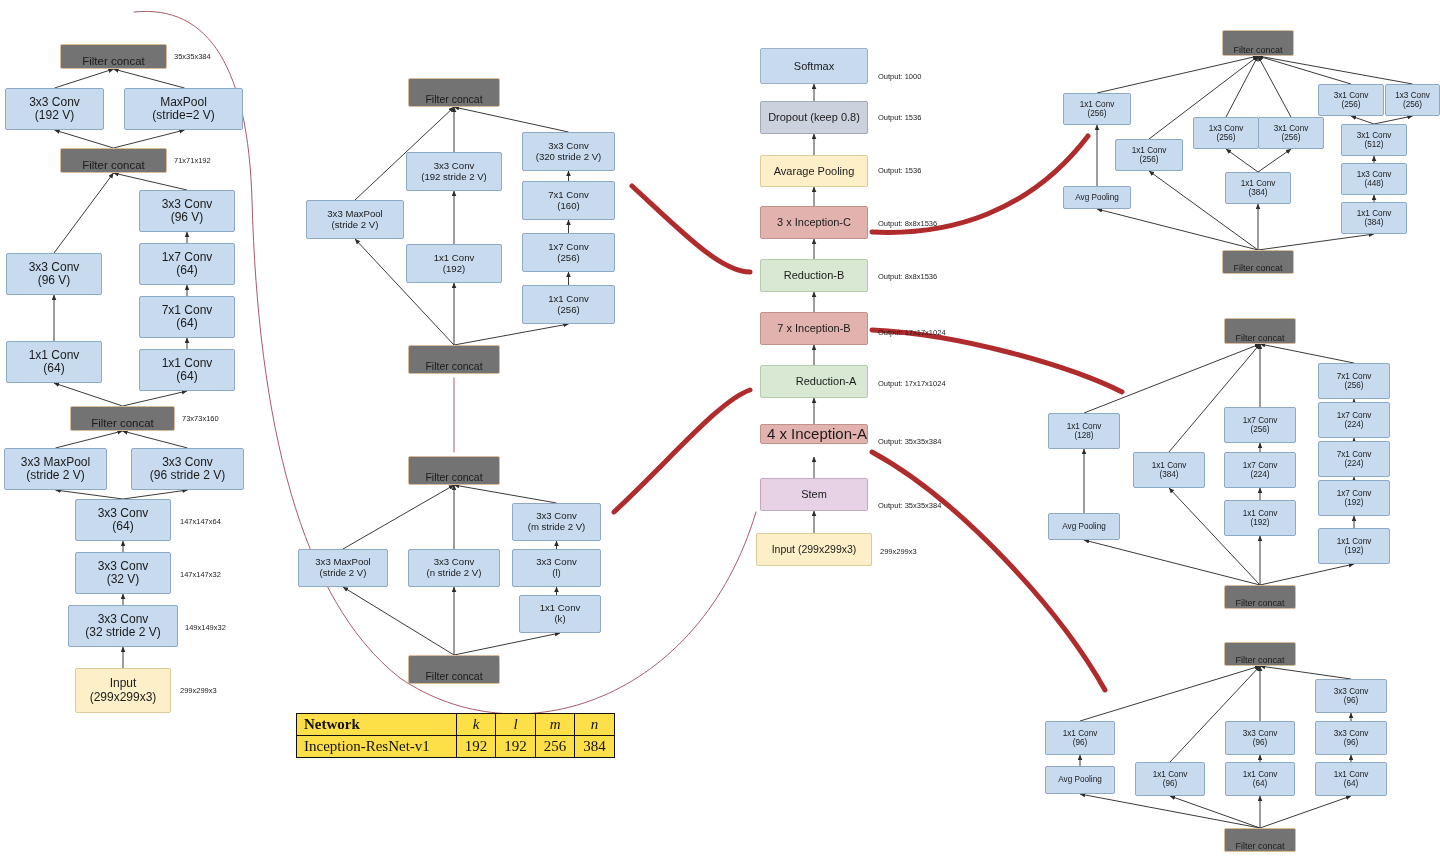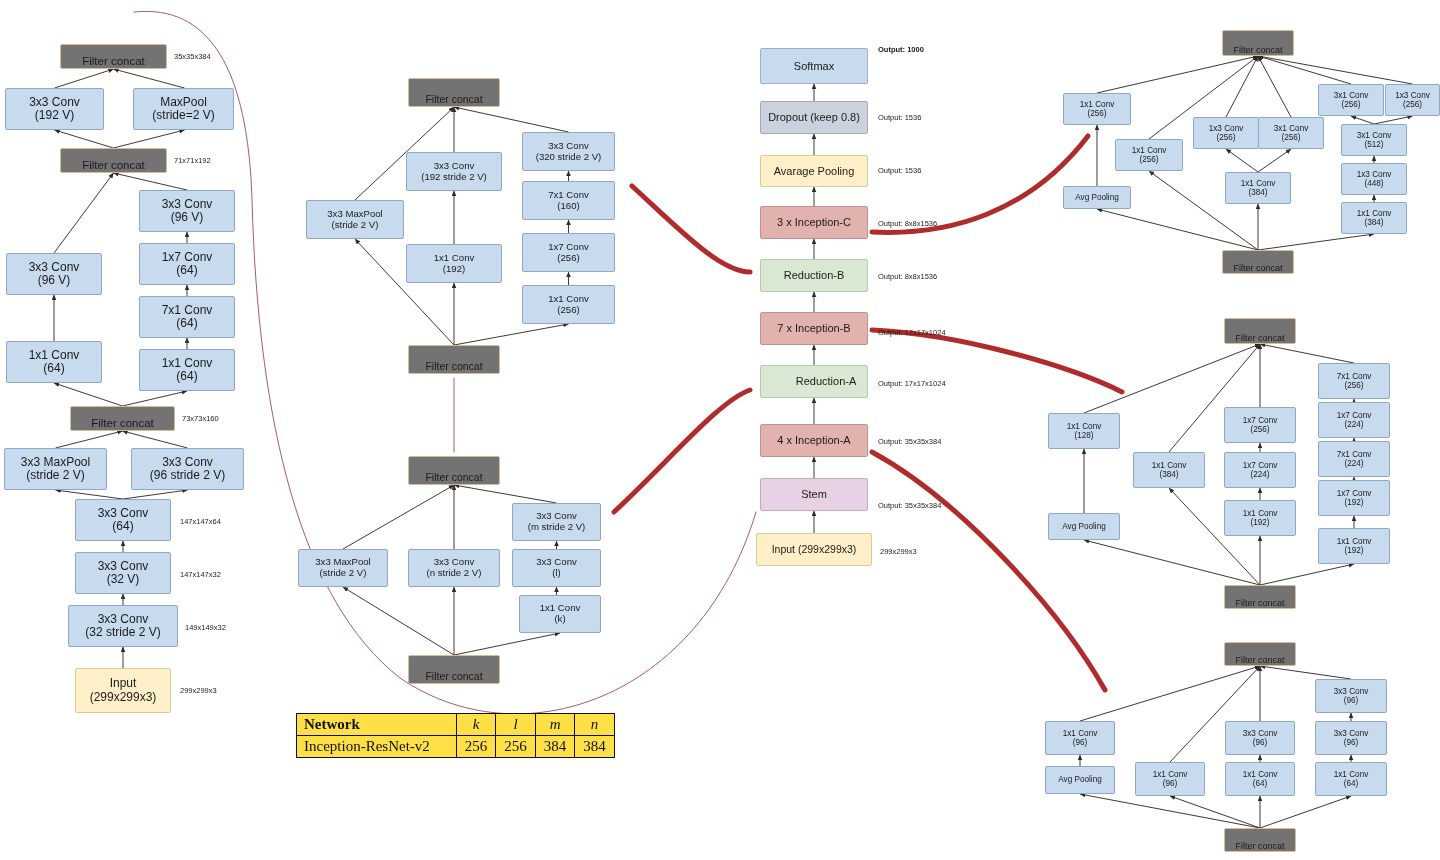--- a/index.html
+++ b/index.html
@@ -153,21 +153,21 @@
   </svg>
 
   <div id="node-layer">
       <div class="node c-concat" style="left: 60px; top: 44px; width: 107px; height: 25px; font-size: 11.5px;">
         <span class="l1">Filter concat</span>
       </div>
       <div class="node c-conv" style="left: 5px; top: 88px; width: 99px; height: 42px; font-size: 12px;">
         <span class="l1">3x3 Conv</span>
         <span class="l2">(192 V)</span>
       </div>
-      <div class="node c-conv" style="left: 133px; top: 88px; width: 101px; height: 42px; font-size: 12px;">
+      <div class="node c-conv" style="left: 124px; top: 88px; width: 119px; height: 42px; font-size: 12px;">
         <span class="l1">MaxPool</span>
         <span class="l2">(stride=2 V)</span>
       </div>
       <div class="node c-concat" style="left: 60px; top: 148px; width: 107px; height: 25px; font-size: 11.5px;">
         <span class="l1">Filter concat</span>
       </div>
       <div class="node c-conv" style="left: 139px; top: 190px; width: 96px; height: 42px; font-size: 12px;">
         <span class="l1">3x3 Conv</span>
         <span class="l2">(96 V)</span>
       </div>
@@ -292,21 +292,21 @@
       </div>
       <div class="node c-reduct" style="left: 760px; top: 259px; width: 108px; height: 33px; font-size: 11px;">
         <span class="l1">Reduction-B</span>
       </div>
       <div class="node c-incep" style="left: 760px; top: 312px; width: 108px; height: 33px; font-size: 11px;">
         <span class="l1">7 x Inception-B</span>
       </div>
       <div class="node c-reduct" style="left: 760px; top: 365px; width: 108px; height: 33px; font-size: 11px; padding-left: 24px;">
         <span class="l1">Reduction-A</span>
       </div>
-      <div class="node c-incep" style="left: 760px; top: 424px; width: 108px; height: 33px; font-size: 11px;">
+      <div class="node c-incep" style="left: 760px; top: 424px; width: 108px; height: 20px; font-size: 15px; align-items: flex-end;">
         <span class="l1">4 x Inception-A</span>
       </div>
       <div class="node c-stem" style="left: 760px; top: 478px; width: 108px; height: 33px; font-size: 11px;">
         <span class="l1">Stem</span>
       </div>
       <div class="node c-input" style="left: 756px; top: 533px; width: 116px; height: 33px; font-size: 10.5px;">
         <span class="l1">Input (299x299x3)</span>
       </div>
       <div class="node c-concat" style="left: 1222px; top: 30px; width: 72px; height: 26px; font-size: 9px;">
         <span class="l1">Filter concat</span>
@@ -445,21 +445,21 @@
       </div>
     </div>
   <div id="dim-layer">
       <div class="dim" style="left: 174px; top: 52px;">35x35x384</div>
       <div class="dim" style="left: 174px; top: 156px;">71x71x192</div>
       <div class="dim" style="left: 182px; top: 414px;">73x73x160</div>
       <div class="dim" style="left: 180px; top: 517px;">147x147x64</div>
       <div class="dim" style="left: 180px; top: 570px;">147x147x32</div>
       <div class="dim" style="left: 185px; top: 623px;">149x149x32</div>
       <div class="dim" style="left: 180px; top: 686px;">299x299x3</div>
-      <div class="dim" style="left: 878px; top: 45px; font-weight: bold;">Output: 1000</div>
+      <div class="dim" style="left: 878px; top: 72px;">Output: 1000</div>
       <div class="dim" style="left: 878px; top: 113px;">Output: 1536</div>
       <div class="dim" style="left: 878px; top: 166px;">Output: 1536</div>
       <div class="dim" style="left: 878px; top: 219px;">Output: 8x8x1536</div>
       <div class="dim" style="left: 878px; top: 272px;">Output: 8x8x1536</div>
       <div class="dim" style="left: 878px; top: 328px;">Output: 17x17x1024</div>
       <div class="dim" style="left: 878px; top: 379px;">Output: 17x17x1024</div>
       <div class="dim" style="left: 878px; top: 437px;">Output: 35x35x384</div>
       <div class="dim" style="left: 878px; top: 501px;">Output: 35x35x384</div>
       <div class="dim" style="left: 880px; top: 547px;">299x299x3</div>
     </div>
@@ -467,21 +467,21 @@
   <table id="nettable">
     <tbody id="nettable-body">
         <tr class="hdr">
           <th>Network</th>
           <th class="it">k</th>
           <th class="it">l</th>
           <th class="it">m</th>
           <th class="it">n</th>
         </tr>
         <tr>
-          <td>Inception-ResNet-v2</td>
+          <td>Inception-ResNet-v1</td>
+          <td>192</td>
+          <td>192</td>
           <td>256</td>
-          <td>256</td>
-          <td>384</td>
           <td>384</td>
         </tr>
       </tbody>
   </table>
 </div>
 
 </body></html>

